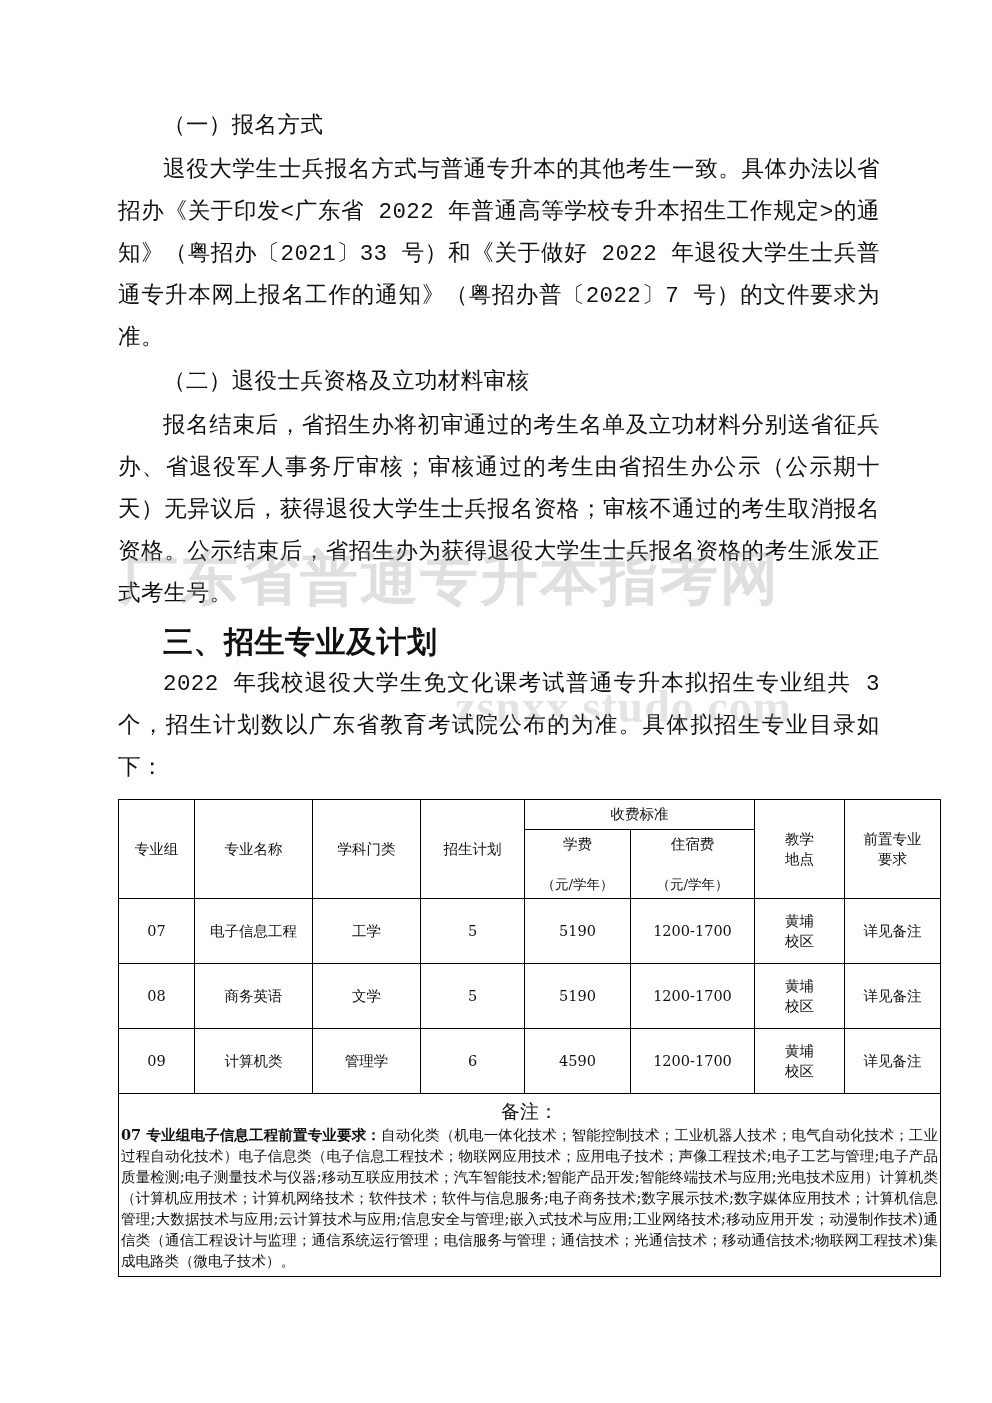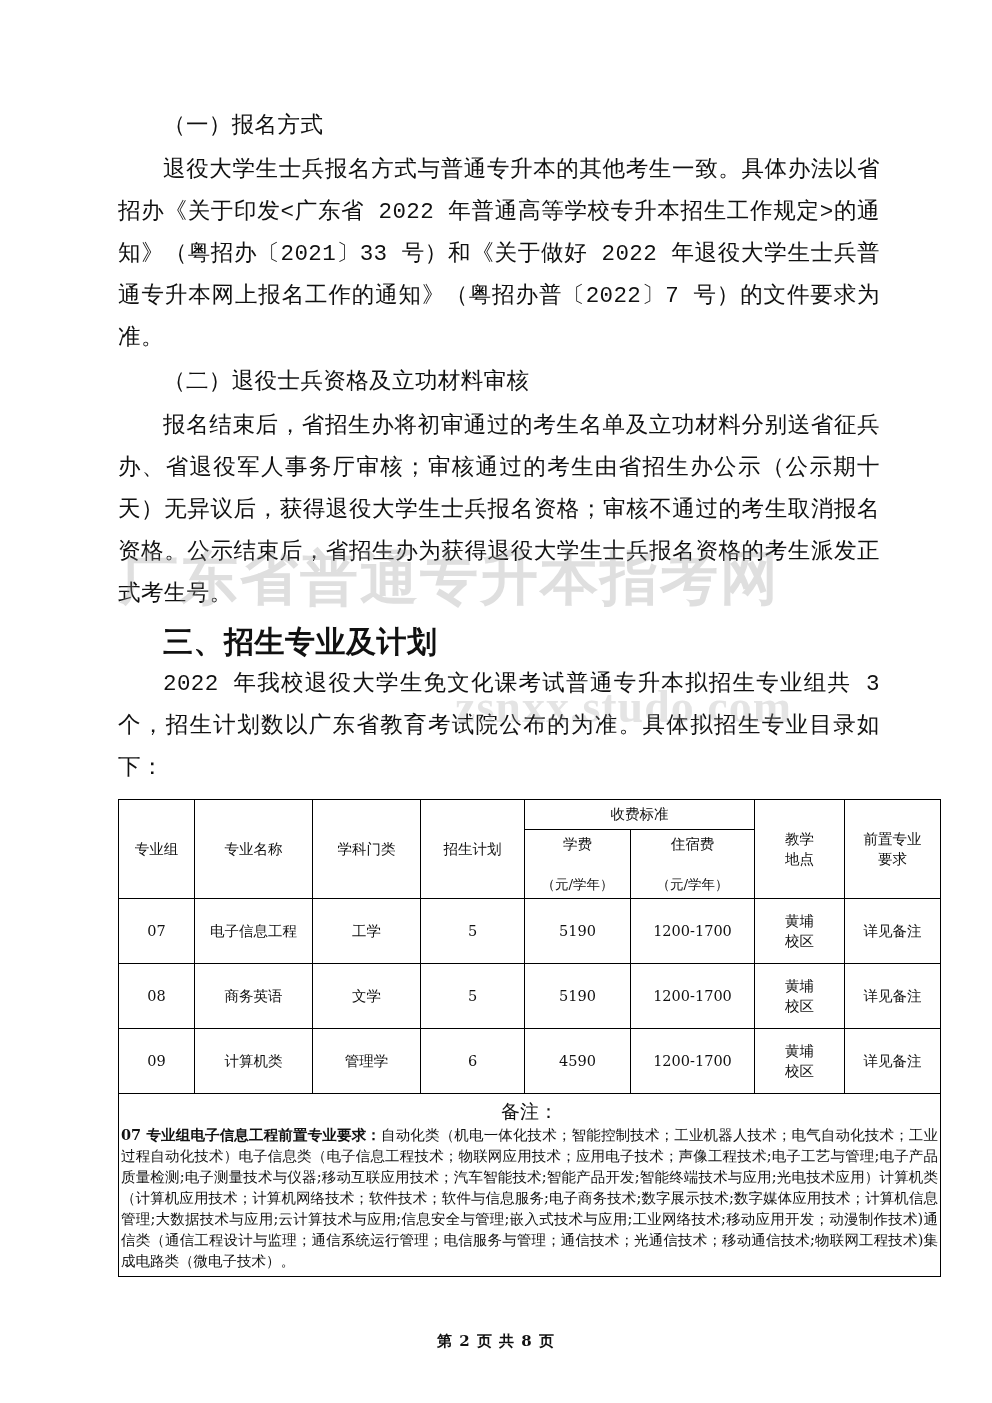--- a/index.html
+++ b/index.html
@@ -234,14 +234,13 @@
         <tr>
           <td class="notes-cell" colspan="8">
             <div class="notes-title">备注：</div>
             <div class="notes-body"><span class="bold">07 专业组电子信息工程前置专业要求：</span><span>自动化类（机电一体化技术；智能控制技术；工业机器人技术；电气自动化技术；工业过程自动化技术）电子信息类（电子信息工程技术；物联网应用技术；应用电子技术；声像工程技术;电子工艺与管理;电子产品质量检测;电子测量技术与仪器;移动互联应用技术；汽车智能技术;智能产品开发;智能终端技术与应用;光电技术应用）计算机类（计算机应用技术；计算机网络技术；软件技术；软件与信息服务;电子商务技术;数字展示技术;数字媒体应用技术；计算机信息管理;大数据技术与应用;云计算技术与应用;信息安全与管理;嵌入式技术与应用;工业网络技术;移动应用开发；动漫制作技术)通信类（通信工程设计与监理；通信系统运行管理；电信服务与管理；通信技术；光通信技术；移动通信技术;物联网工程技术)集成电路类（微电子技术）。</span></div>
           </td>
         </tr>
       </tbody>
     </table>
   </div>
 
-  <div class="footer">第 2 页 共 8 页</div>
 </div>
 
 </body></html>

